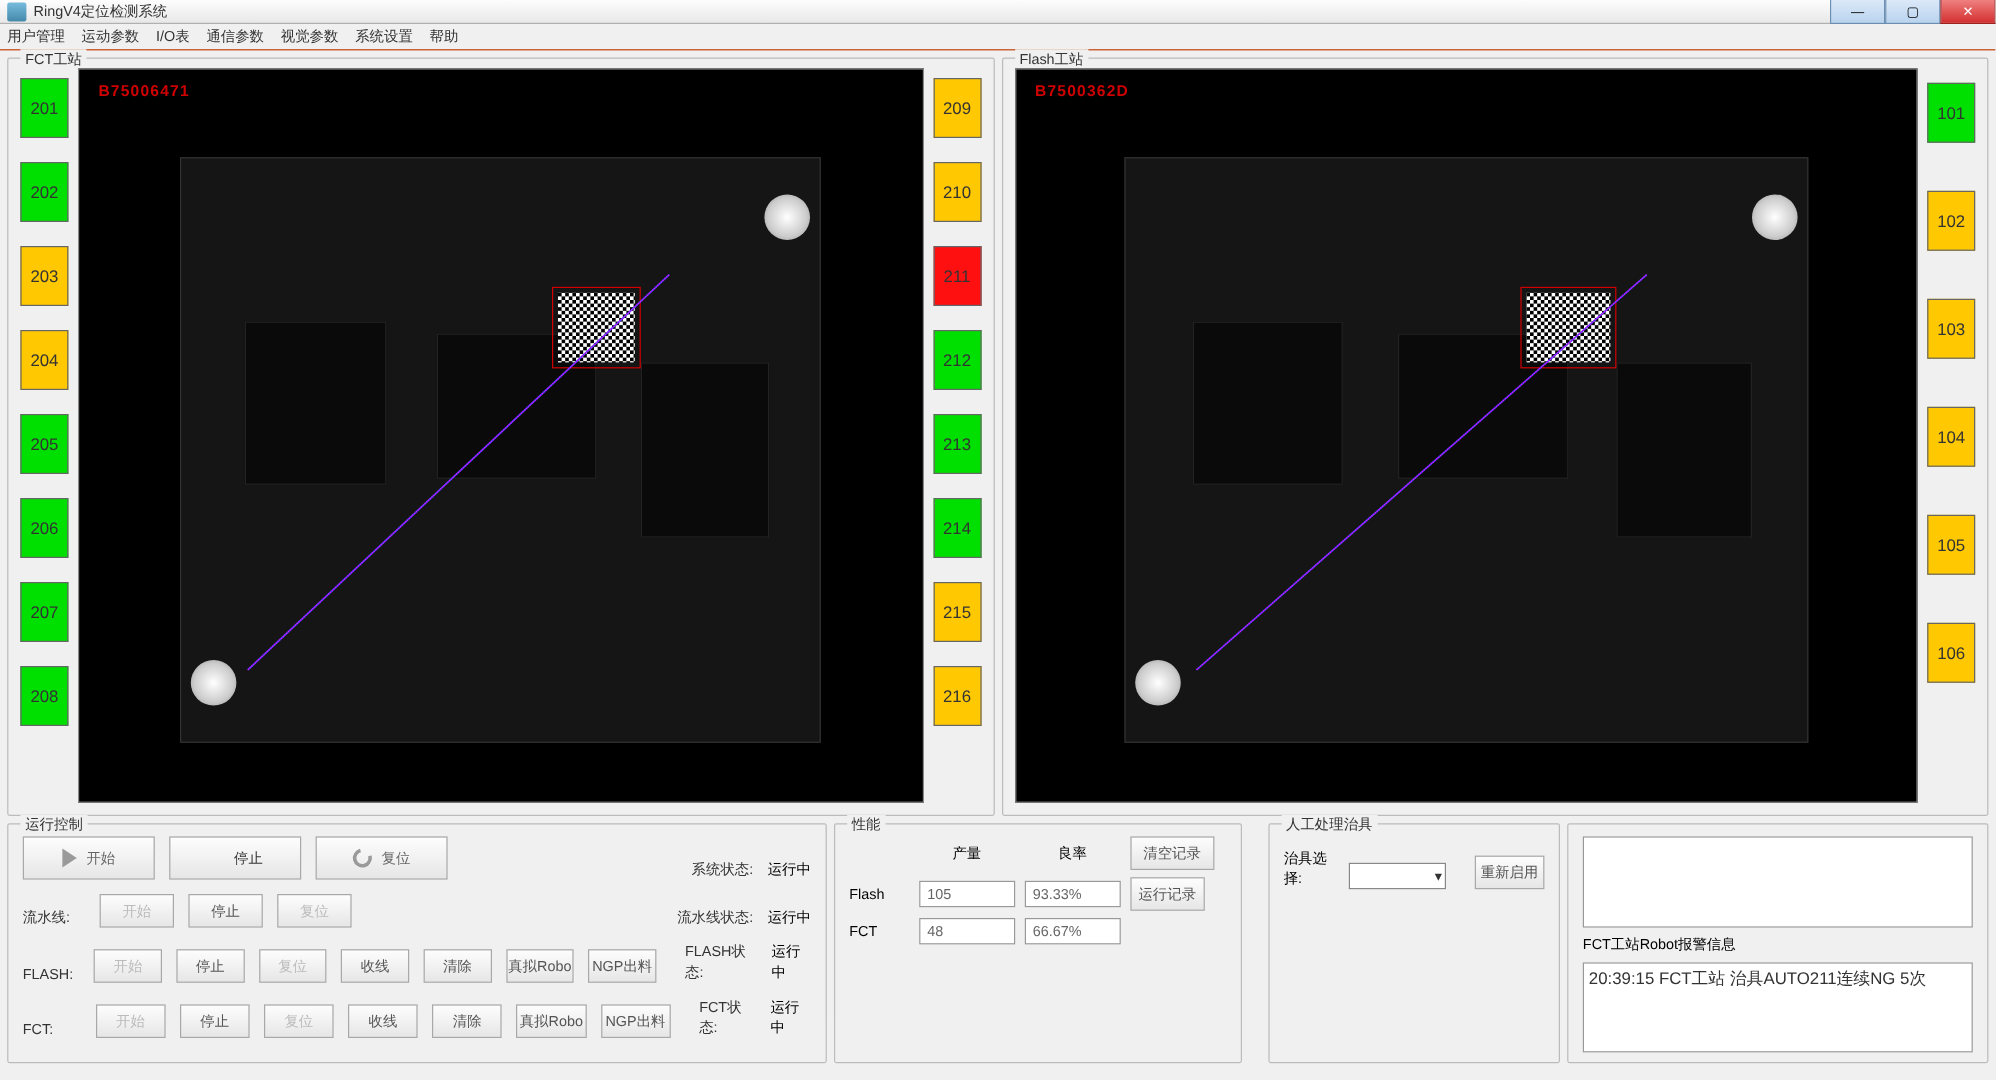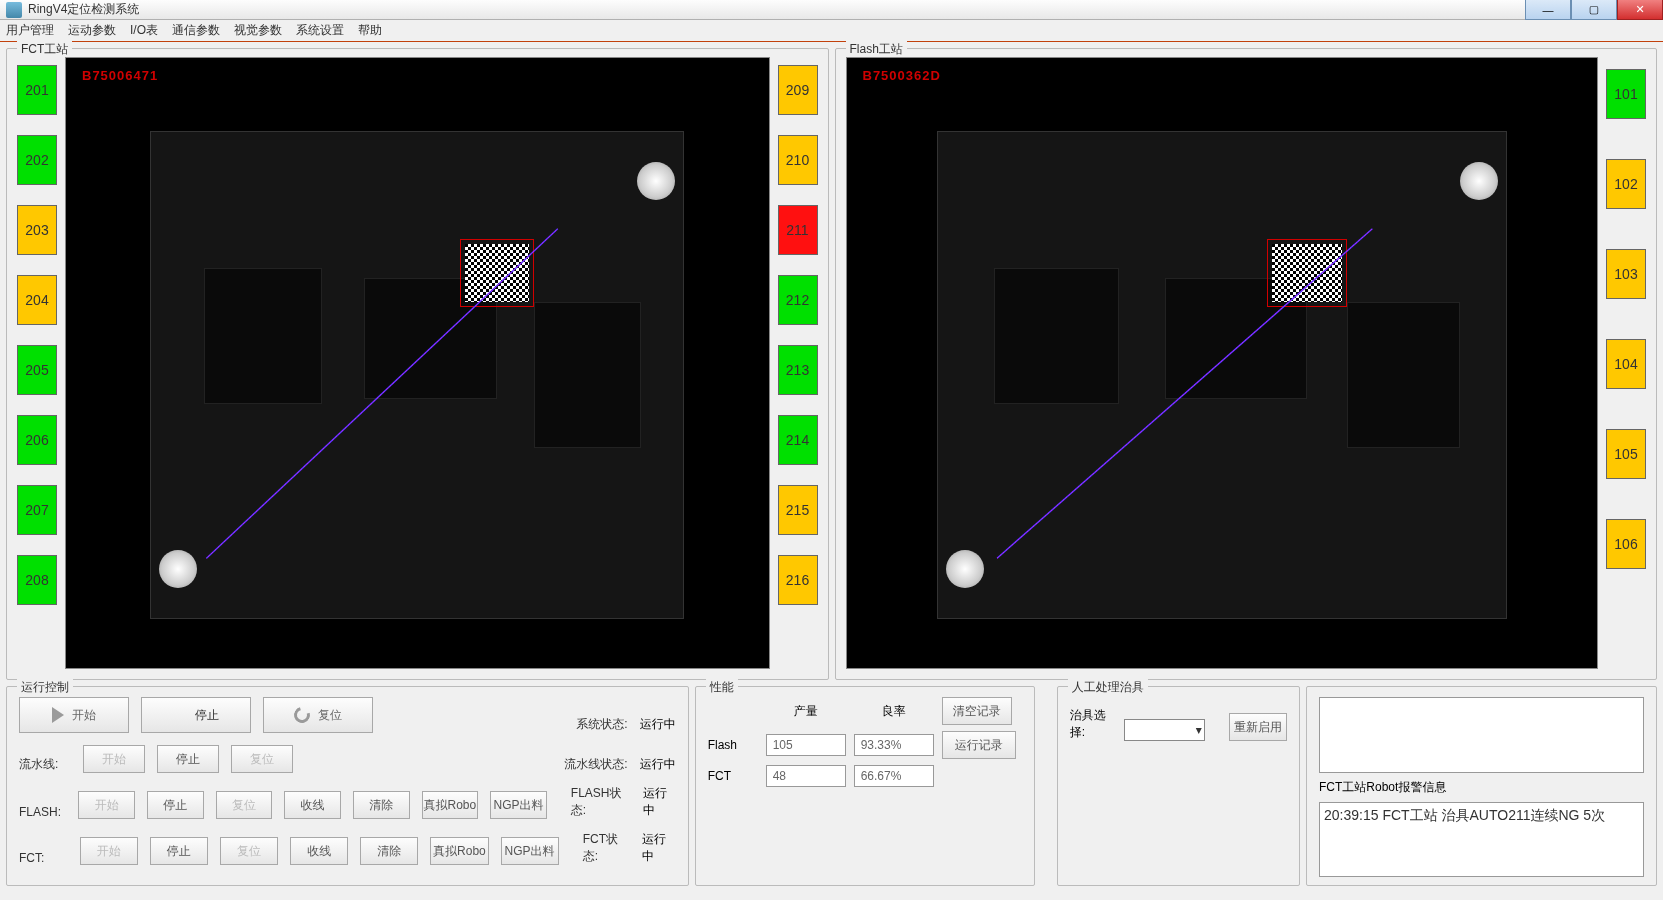--- a/index.html
+++ b/index.html
@@ -216,21 +216,21 @@
       <div class="panel perf" style="flex:1">
         <div class="legend">性能</div>
         <div class="perf-grid">
           <span></span>
           <span class="hd">产量</span>
           <span class="hd">良率</span>
           <div class="smbtn" style="width:70px">清空记录</div>
           <span>Flash</span>
           <div class="val-box">105</div>
           <div class="val-box">93.33%</div>
-          <div class="smbtn" style="width:74px">运行记录</div>
+          <div class="smbtn" style="width:62px">运行记录</div>
           <span>FCT</span>
           <div class="val-box">48</div>
           <div class="val-box">66.67%</div>
           <span></span>
         </div>
       </div>
 
       <div class="panel manual" style="flex:0.8">
         <div class="legend">人工处理治具</div>
         <div class="row">

